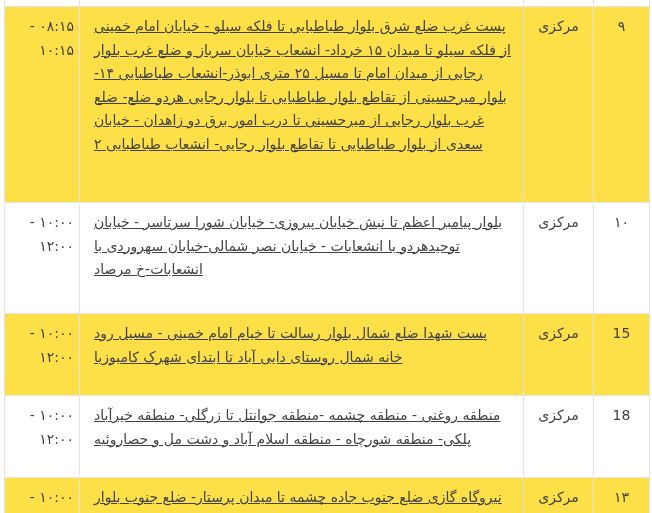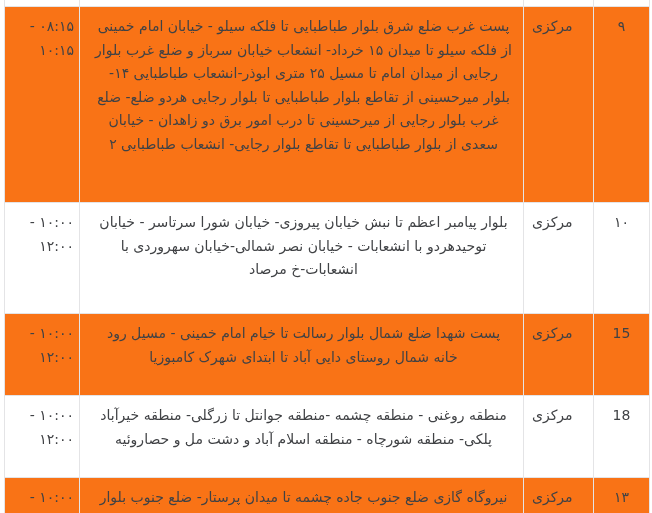--- a/index.html
+++ b/index.html
@@ -27,33 +27,34 @@
     line-height: 23.5px;
     color: #404245;
     word-wrap: break-word;
   }
   tr.stub td {
     padding: 0;
     height: 6px;
     background: #ffffff;
     border-top: none;
   }
-  tr.row-grey td { background: #f97316; }
+  tr.row-grey td { background: #fde047; }
   tr.row-white td { background: #ffffff; }
   td.col-num {
     text-align: center;
     padding: 8px 4px;
   }
   td.col-region {
-    text-align: left;
+    text-align: center;
     padding: 8px 8px;
   }
   td.col-desc {
-    text-align: center;
+    text-align: left;
     padding: 8px 10px 8px 14px;
+    text-decoration: underline;
   }
   td.col-time {
     text-align: right;
     padding: 8px 5px 8px 8px;
   }
   tr.r-9  td { height: 179px; }
   tr.r-10 td { height: 94px; }
   tr.r-11 td { height: 65px; }
   tr.r-12 td { height: 65px; }
   tr.r-13 td { height: 140px; }

